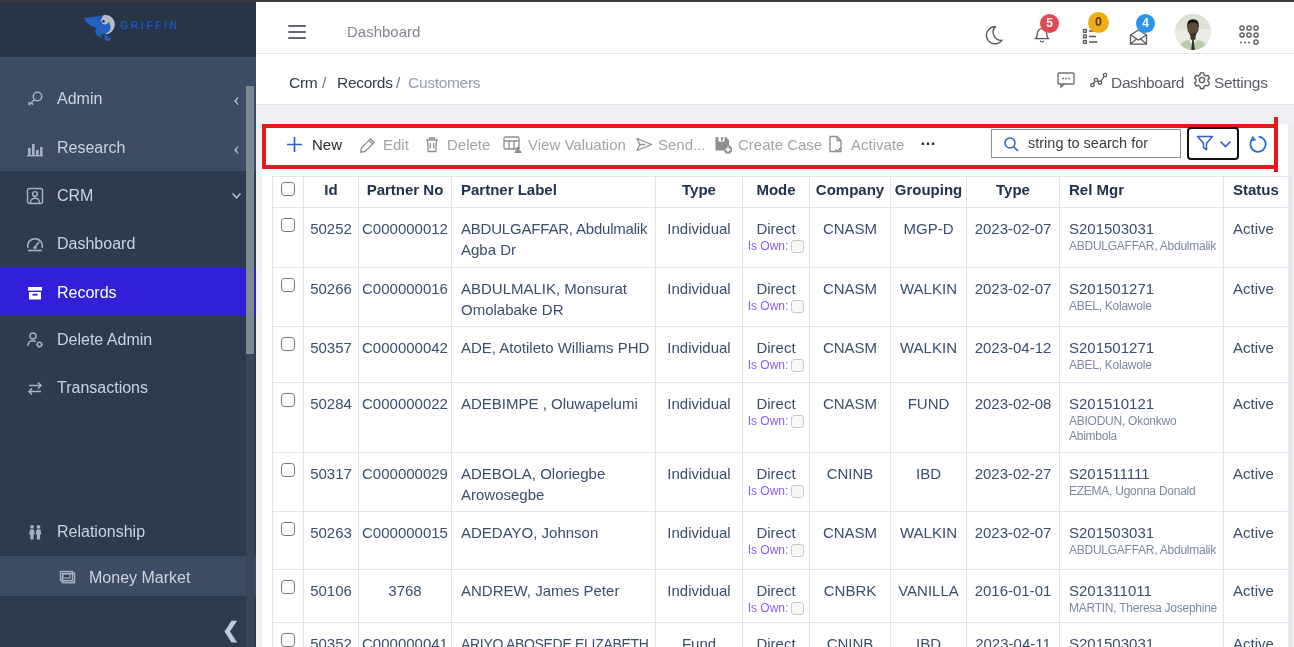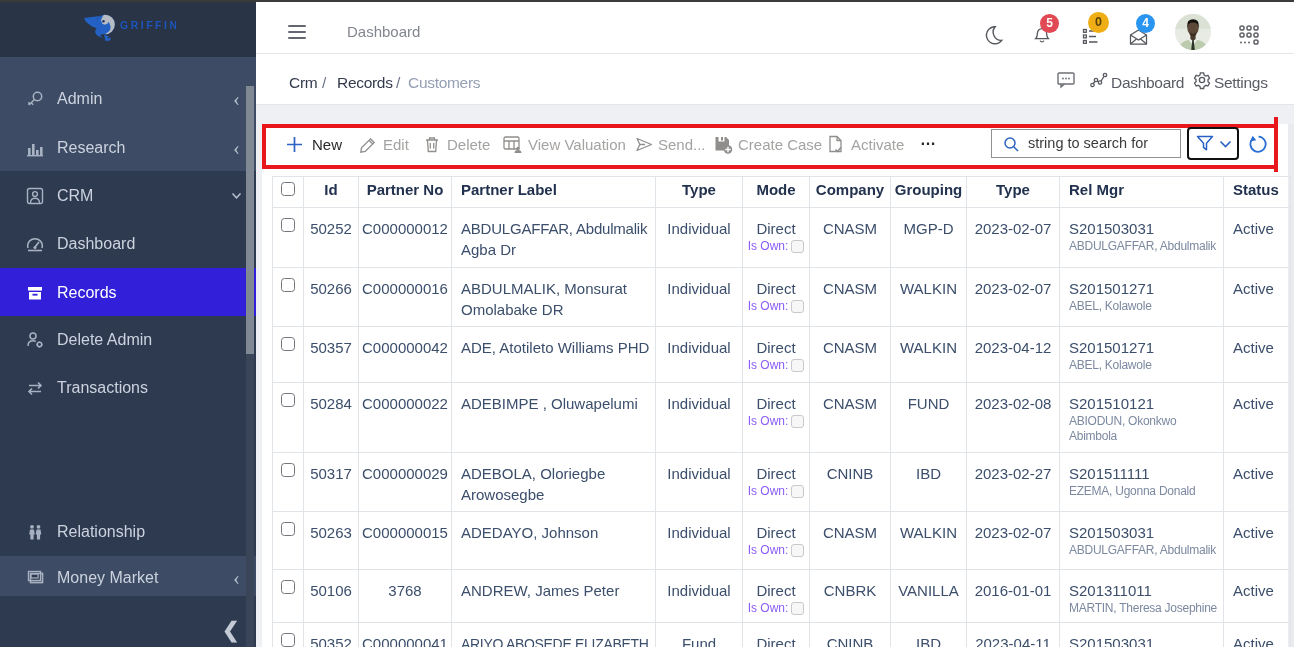--- a/index.html
+++ b/index.html
@@ -141,21 +141,21 @@
     </div>
   <div class="mitem abs" style="top:506px;">
       <svg width="20" height="20" viewBox="0 0 20 20" fill="#a7b1c2">
         <circle cx="7" cy="4.8" r="1.9"></circle>
         <path d="M5 7.5 h4 l0.8 5 h-1.2 v5 h-3.2 v-5 h-1.2 z"></path>
         <circle cx="13.5" cy="4.8" r="1.9"></circle>
         <path d="M11.5 7.5 h4 l0.8 5 h-1.2 v5 h-3.2 v-5 h-1.2 z"></path>
       </svg>
       <span class="lbl">Relationship</span>
     </div>
-  <div class="mitem abs" style="top:556px; height:40px; line-height:40px;">
+  <div class="mitem abs" style="top:556px; height:40px; line-height:40px;margin-left:32px;">
       <svg width="21" height="21" viewBox="0 0 21 21" fill="none" stroke="#a7b1c2" stroke-width="1.4" style="top:10px;">
         <rect x="5.5" y="5.5" width="12" height="9" fill="#2e3a50"></rect>
         <rect x="3.5" y="3.5" width="12" height="9"></rect>
         <rect x="6" y="6" width="7" height="4" stroke-width="1.2"></rect>
         <path d="M15.5 5.5 h2 v9 h-12 v-2" stroke-width="1.3"></path>
       </svg>
       <span class="lbl">Money Market</span>
       <span class="chev" style="line-height:40px;">‹</span>
     </div>
   <div id="sbthumb" class="abs"></div>

